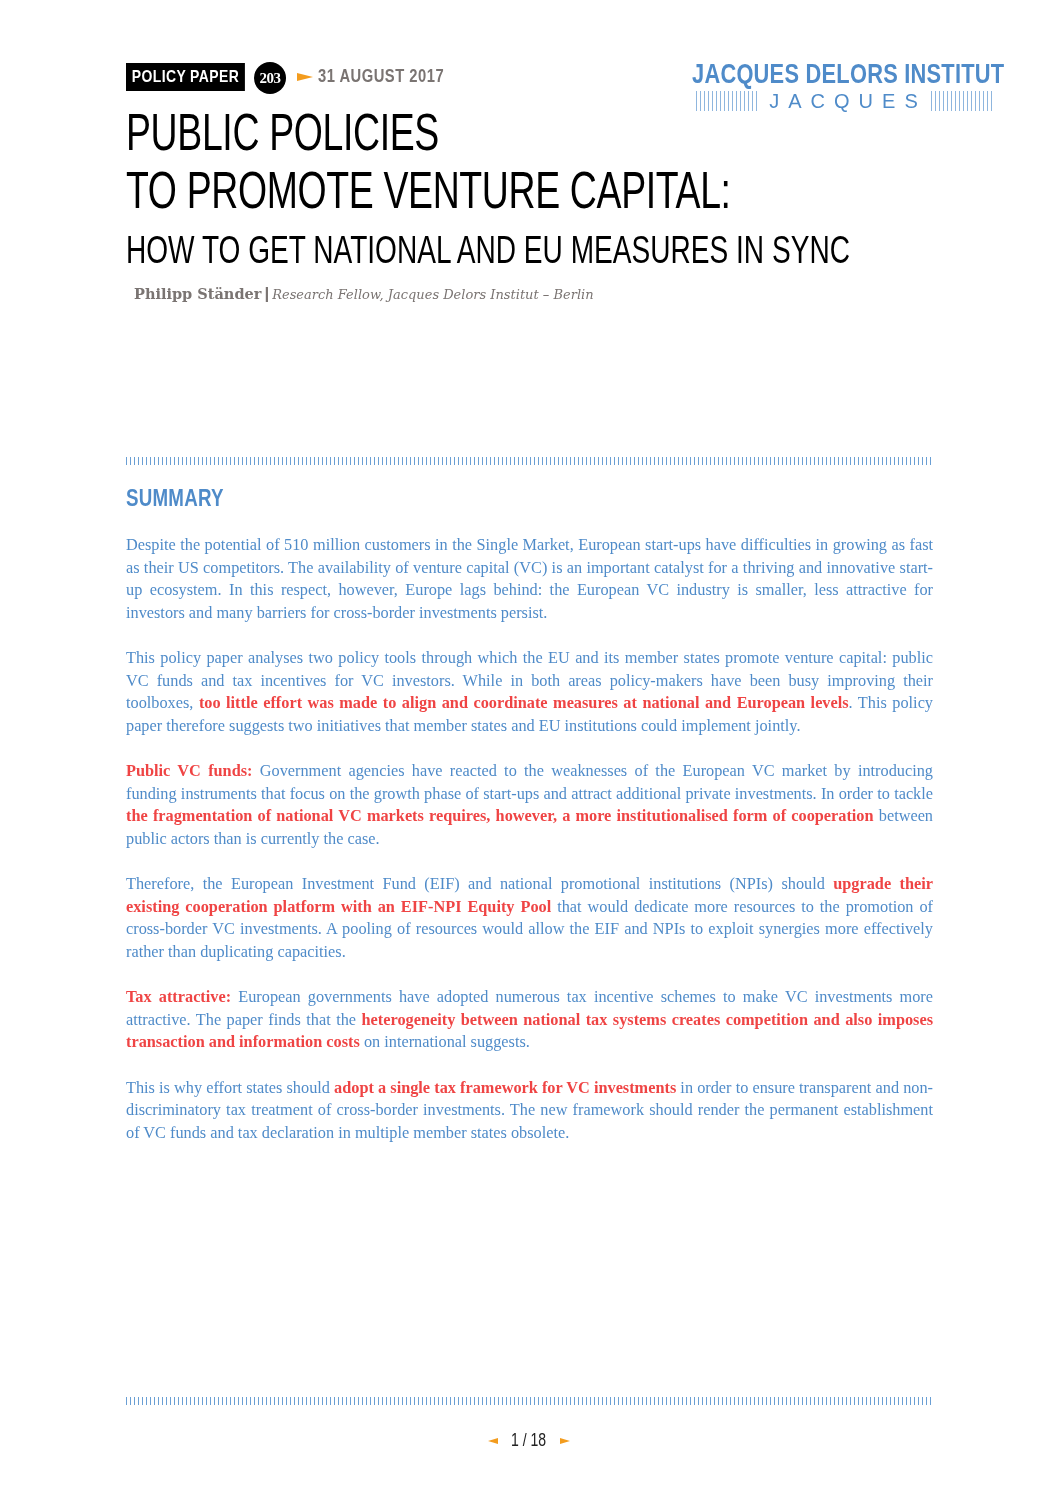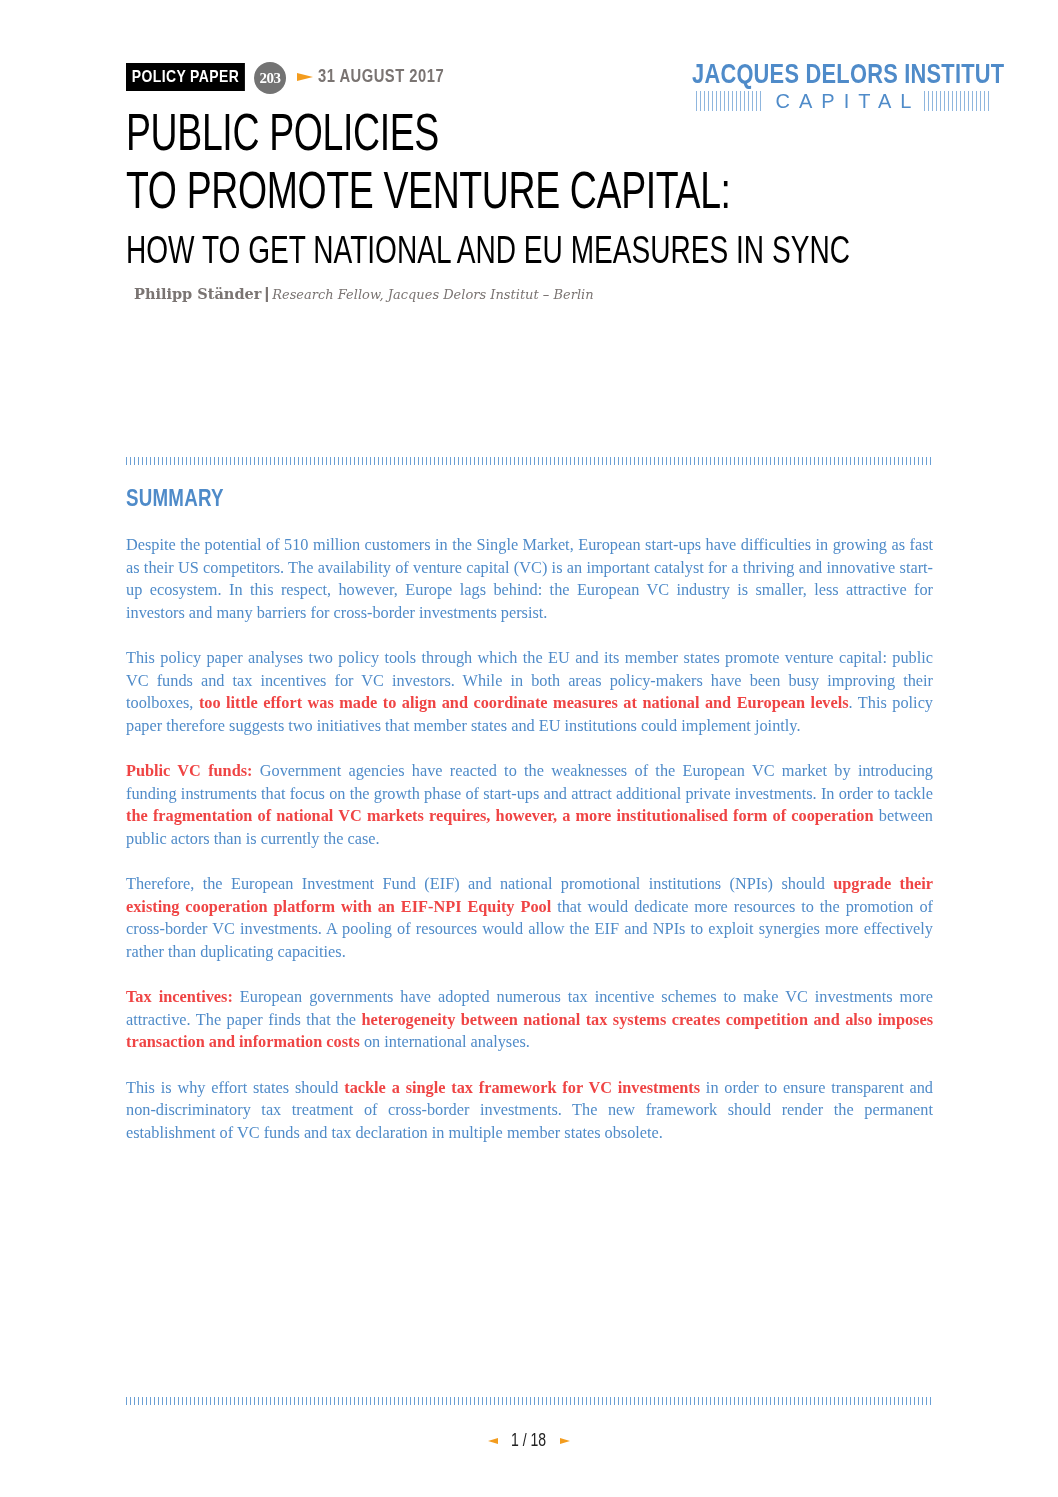--- a/index.html
+++ b/index.html
@@ -3,21 +3,21 @@
 <meta charset="utf-8">
 <style>
   html, body { margin: 0; padding: 0; background: #ffffff; }
   body { width: 1058px; height: 1497px; position: relative; overflow: hidden; font-family: "DejaVu Serif", serif; }
   .abs { position: absolute; }
 
   
   .badge-black { left: 126px; top: 63px; height: 28px; background: #000; color: #fff;
     font-family: "Liberation Sans", sans-serif; font-weight: bold; font-size: 17px; letter-spacing: 0.5px;
     line-height: 28px; padding: 0 7px; transform: scaleX(0.82); transform-origin: left center; }
-  .num-circle { left: 254px; top: 62px; width: 32px; height: 32px; border-radius: 50%; background: #737373;
+  .num-circle { left: 254px; top: 62px; width: 32px; height: 32px; border-radius: 50%; background: #000000;
     color: #fff; font-family: "Liberation Serif", serif; font-weight: bold; font-size: 15px; line-height: 32px; text-align: center; letter-spacing: -0.5px; }
   .arrow-orange { left: 297px; top: 73px; width: 0; height: 0; border-top: 4px solid transparent; border-bottom: 4px solid transparent; border-left: 16px solid #f39c1e; }
   .date { left: 318px; top: 66px; font-family: "Liberation Sans", sans-serif; font-weight: bold; font-size: 18px; color: #7a7472;
     letter-spacing: 0.6px; transform: scaleX(0.82); transform-origin: left center; }
 
   
   .logo-title { left: 692px; top: 58px; font-family: "Liberation Sans", sans-serif; font-weight: bold; font-size: 28px; color: #4f8bc9;
     letter-spacing: 0.3px; white-space: nowrap; transform: scaleX(0.78); transform-origin: left top; }
   .logo-sub { left: 696px; top: 90px; width: 296px; height: 22px; display: flex; align-items: center; }
   .bars { flex: 1; height: 20px; background: repeating-linear-gradient(90deg, #8fb6de 0 1px, transparent 1px 4px); }
@@ -56,43 +56,43 @@
 <body>
 
 <div class="abs badge-black">POLICY PAPER</div>
 <div class="abs num-circle">203</div>
 <div class="abs arrow-orange"></div>
 <div class="abs date">31 AUGUST 2017</div>
 
 <div class="abs logo-title">JACQUES DELORS INSTITUT</div>
 <div class="abs logo-sub">
   <div class="bars"></div>
-  <span class="berlin">CAPITAL</span>
+  <span class="berlin">JACQUES</span>
   <div class="bars"></div>
 </div>
 
 <div class="abs title1">PUBLIC POLICIES</div>
 <div class="abs title2">TO PROMOTE VENTURE CAPITAL:</div>
 <div class="abs title3">HOW TO GET NATIONAL AND EU MEASURES IN SYNC</div>
 
 <div class="abs author">
   <span class="name">Philipp Ständer</span><span class="sep">|</span><span class="role">Research Fellow, Jacques Delors Institut – Berlin</span>
 </div>
 
 <div class="abs rule rule-top"></div>
 
 <div class="abs summary-head">SUMMARY</div>
 
 <div class="abs body" id="summary-body">
     <p><span>Despite the potential of 510 million customers in the Single Market, European start-ups have difficulties in growing as fast as their US competitors. The availability of venture capital (VC) is an important catalyst for a thriving and innovative start-up ecosystem. In this respect, however, Europe lags behind: the European VC industry is smaller, less attractive for investors and many barriers for cross-border investments persist.</span></p>
     <p><span>This policy paper analyses two policy tools through which the EU and its member states promote venture capital: public VC funds and tax incentives for VC investors. While in both areas policy-makers have been busy improving their toolboxes, </span><b>too little effort was made to align and coordinate measures at national and European levels</b><span>. This policy paper therefore suggests two initiatives that member states and EU institutions could implement jointly.</span></p>
     <p><b>Public VC funds:</b><span> Government agencies have reacted to the weaknesses of the European VC market by introducing funding instruments that focus on the growth phase of start-ups and attract additional private investments. In order to tackle </span><b>the fragmentation of national VC markets requires, however, a more institutionalised form of cooperation</b><span> between public actors than is currently the case.</span></p>
     <p><span>Therefore, the European Investment Fund (EIF) and national promotional institutions (NPIs) should </span><b>upgrade their existing cooperation platform with an EIF-NPI Equity Pool</b><span> that would dedicate more resources to the promotion of cross-border VC investments. A pooling of resources would allow the EIF and NPIs to exploit synergies more effectively rather than duplicating capacities.</span></p>
-    <p><b>Tax incentives:</b><span> European governments have adopted numerous tax incentive schemes to make VC investments more attractive. The paper finds that the </span><b>heterogeneity between national tax systems creates competition and also imposes transaction and information costs</b><span> on international analyses.</span></p>
-    <p><span>This is why effort states should </span><b>tackle a single tax framework for VC investments</b><span> in order to ensure transparent and non-discriminatory tax treatment of cross-border investments. The new framework should render the permanent establishment of VC funds and tax declaration in multiple member states obsolete.</span></p>
+    <p><b>Tax attractive:</b><span> European governments have adopted numerous tax incentive schemes to make VC investments more attractive. The paper finds that the </span><b>heterogeneity between national tax systems creates competition and also imposes transaction and information costs</b><span> on international suggests.</span></p>
+    <p><span>This is why effort states should </span><b>adopt a single tax framework for VC investments</b><span> in order to ensure transparent and non-discriminatory tax treatment of cross-border investments. The new framework should render the permanent establishment of VC funds and tax declaration in multiple member states obsolete.</span></p>
   </div>
 
 <div class="abs rule rule-bottom"></div>
 
 <div class="abs pager">
   <span class="pg-arrow-l"></span>
   <span class="pg-text">1 / 18</span>
   <span class="pg-arrow-r"></span>
 </div>
 

